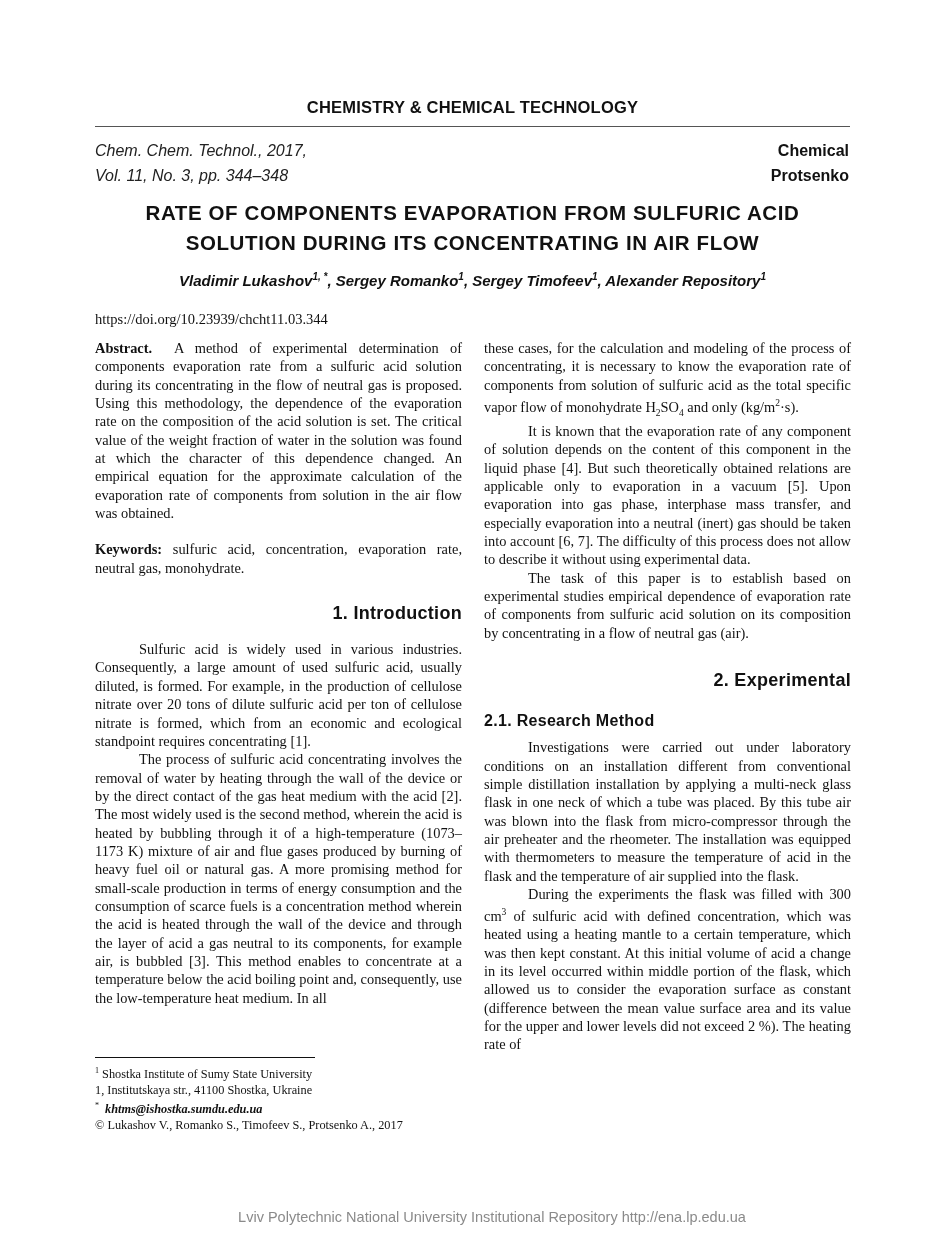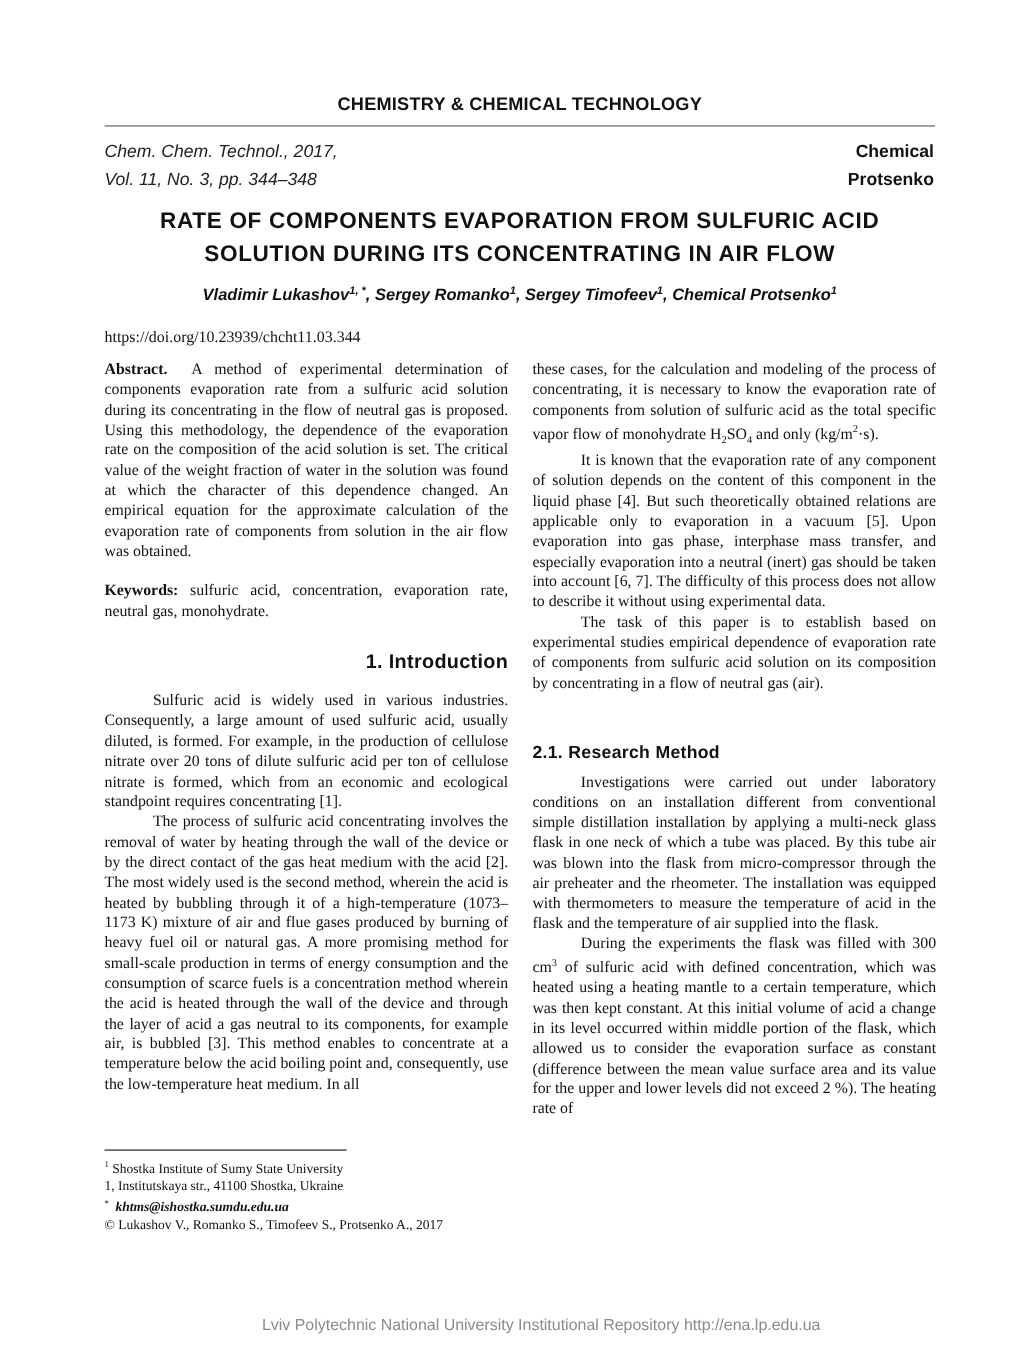--- a/index.html
+++ b/index.html
@@ -1,17 +1,17 @@
 <!DOCTYPE html>
 <html><head>
 <meta charset="utf-8">
 <style>
   html, body { margin: 0; padding: 0; background: #ffffff; }
   body { width: 928px; height: 1240px; position: relative; overflow: hidden; color: #111; }
-  .page { position: absolute; left: 0; top: 0; width: 928px; height: 908px; border-radius: 27px; }
+  .page { position: absolute; left: 0; top: 12px; width: 928px; height: 908px; border-radius: 27px; }
   .journal-header {
     position: absolute; left: 95px; top: 86px; width: 755px; text-align: center;
     font-family: "Liberation Sans", sans-serif; font-weight: bold; font-size: 16.5px; letter-spacing: 0.2px;
   }
   .header-rule { position: absolute; left: 95px; top: 114px; width: 755px; height: 1px; background: #555; }
   .cite-left {
     position: absolute; left: 95px; top: 126px; font-family: "Liberation Sans", sans-serif;
     font-style: italic; font-size: 16px; line-height: 25px; color: #222;
   }
   .cite-right {
@@ -64,41 +64,42 @@
 
   <div class="title">
     <div>RATE OF COMPONENTS EVAPORATION FROM SULFURIC ACID</div>
     <div>SOLUTION DURING ITS CONCENTRATING IN AIR FLOW</div>
   </div>
 
   <div class="authors">
     <span>Vladimir Lukashov</span><sup>1, *</sup>,
     <span>Sergey Romanko</span><sup>1</sup>,
     <span>Sergey Timofeev</span><sup>1</sup>,
-    <span>Chemical Protsenko</span><sup>1</sup>
+    <span>Alexander Repository</span><sup>1</sup>
   </div>
 
   <div class="doi">https://doi.org/10.23939/chcht11.03.344</div>
 
   <div class="col col-left">
     <p><span class="abstract-label">Abstract.</span>&nbsp; <span>A method of experimental determination of components evaporation rate from a sulfuric acid solution during its concentrating in the flow of neutral gas is proposed. Using this methodology, the dependence of the evaporation rate on the composition of the acid solution is set. The critical value of the weight fraction of water in the solution was found at which the character of this dependence changed. An empirical equation for the approximate calculation of the evaporation rate of components from solution in the air flow was obtained.</span></p>
     <div class="gap"></div>
     <p><span class="keywords-label">Keywords:</span> <span>sulfuric acid, concentration, evaporation rate, neutral gas, monohydrate.</span></p>
     <div style="height:24px"></div>
     <h2 class="section-heading">1. Introduction</h2>
     <div style="height:15px"></div>
     <p class="indent">Sulfuric acid is widely used in various industries. Consequently, a large amount of used sulfuric acid, usually diluted, is formed. For example, in the production of cellulose nitrate over 20 tons of dilute sulfuric acid per ton of cellulose nitrate is formed, which from an economic and ecological standpoint requires concentrating [1].</p>
     <p class="indent">The process of sulfuric acid concentrating involves the removal of water by heating through the wall of the device or by the direct contact of the gas heat medium with the acid [2]. The most widely used is the second method, wherein the acid is heated by bubbling through it of a high-temperature (1073–1173 K) mixture of air and flue gases produced by burning of heavy fuel oil or natural gas. A more promising method for small-scale production in terms of energy consumption and the consumption of scarce fuels is a concentration method wherein the acid is heated through the wall of the device and through the layer of acid a gas neutral to its components, for example air, is bubbled [3]. This method enables to concentrate at a temperature below the acid boiling point and, consequently, use the low-temperature heat medium. In all</p>
   </div>
 
   <div class="col col-right">
     <p><span>these cases, for the calculation and modeling of the process of concentrating, it is necessary to know the evaporation rate of components from solution of sulfuric acid as the total specific vapor flow of monohydrate </span><span>H</span><sub>2</sub><span>SO</span><sub>4</sub><span> and only (kg/m</span><sup class="s">2</sup><span>·s).</span></p>
     <p class="indent">It is known that the evaporation rate of any component of solution depends on the content of this component in the liquid phase [4]. But such theoretically obtained relations are applicable only to evaporation in a vacuum [5]. Upon evaporation into gas phase, interphase mass transfer, and especially evaporation into a neutral (inert) gas should be taken into account [6, 7]. The difficulty of this process does not allow to describe it without using experimental data.</p>
     <p class="indent">The task of this paper is to establish based on experimental studies empirical dependence of evaporation rate of components from sulfuric acid solution on its composition by concentrating in a flow of neutral gas (air).</p>
     <div style="height:26px"></div>
+    <h2 class="section-heading">2. Experimental</h2>
     <div style="height:18px"></div>
     <h3 class="subsection-heading">2.1. Research Method</h3>
     <div style="height:6px"></div>
     <p class="indent">Investigations were carried out under laboratory conditions on an installation different from conventional simple distillation installation by applying a multi-neck glass flask in one neck of which a tube was placed. By this tube air was blown into the flask from micro-compressor through the air preheater and the rheometer. The installation was equipped with thermometers to measure the temperature of acid in the flask and the temperature of air supplied into the flask.</p>
     <p class="indent"><span>During the experiments the flask was filled with 300 cm</span><sup class="s">3</sup><span> of sulfuric acid with defined concentration, which was heated using a heating mantle to a certain temperature, which was then kept constant. At this initial volume of acid a change in its level occurred within middle portion of the flask, which allowed us to consider the evaporation surface as constant (difference between the mean value surface area and its value for the upper and lower levels did not exceed 2 %). The heating rate of</span></p>
   </div>
 
   <div class="footnote-rule"></div>
   <div class="footnotes">
     <p><sup>1</sup> <span>Shostka Institute of Sumy State University</span></p>

